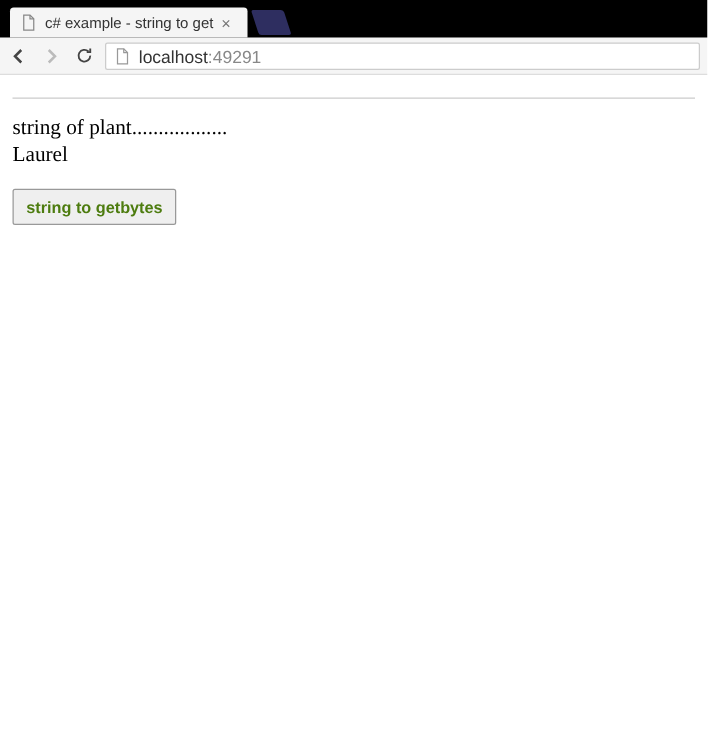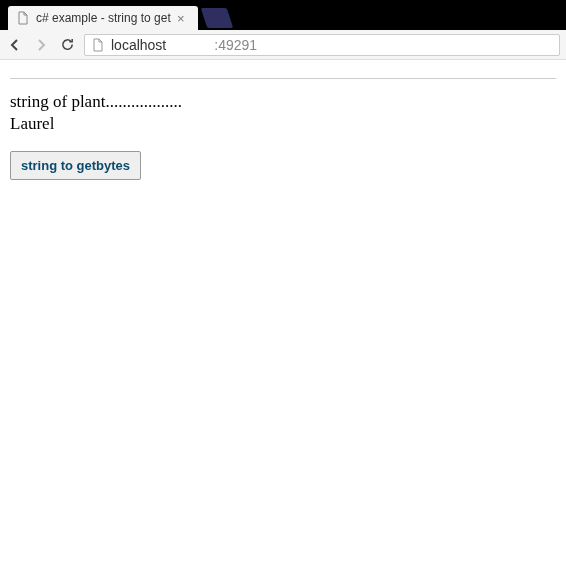--- a/index.html
+++ b/index.html
@@ -91,21 +91,21 @@
       font-size: 14px;
       color: #333;
     }
     .addr-icon {
       width: 14px;
       height: 14px;
       margin-right: 6px;
       flex-shrink: 0;
     }
     .addr-host { color: #333; }
-    .addr-path { color: #888; padding-left: 48px; }
+    .addr-path { color: #888; }
     .content {
       padding: 18px 10px 10px 10px;
       font-family: "Times New Roman", Times, serif;
       font-size: 17px;
       color: #000;
     }
     .heading {
       font-style: italic;
       font-weight: bold;
       color: #001a8a;
@@ -120,21 +120,21 @@
     .block { margin-bottom: 16px; line-height: 1.28; white-space: pre-line; }
     .btn {
       font-family: Arial, sans-serif;
       font-size: 13px;
       font-weight: bold;
       padding: 6px 10px;
       background: #efefef;
       border: 1px solid #999;
       border-radius: 2px;
       cursor: pointer;
-      color: #0c4a6e;
+      color: #4d7c0f;
     }
   </style>
 </head>
 <body>
 
 <div class="browser-top">
   <div class="tab">
     <span class="tab-icon">
       <svg viewBox="0 0 14 14">
           <path d="M3 1h5l3 3v9H3z" fill="none" stroke="#888" stroke-width="1"></path>

